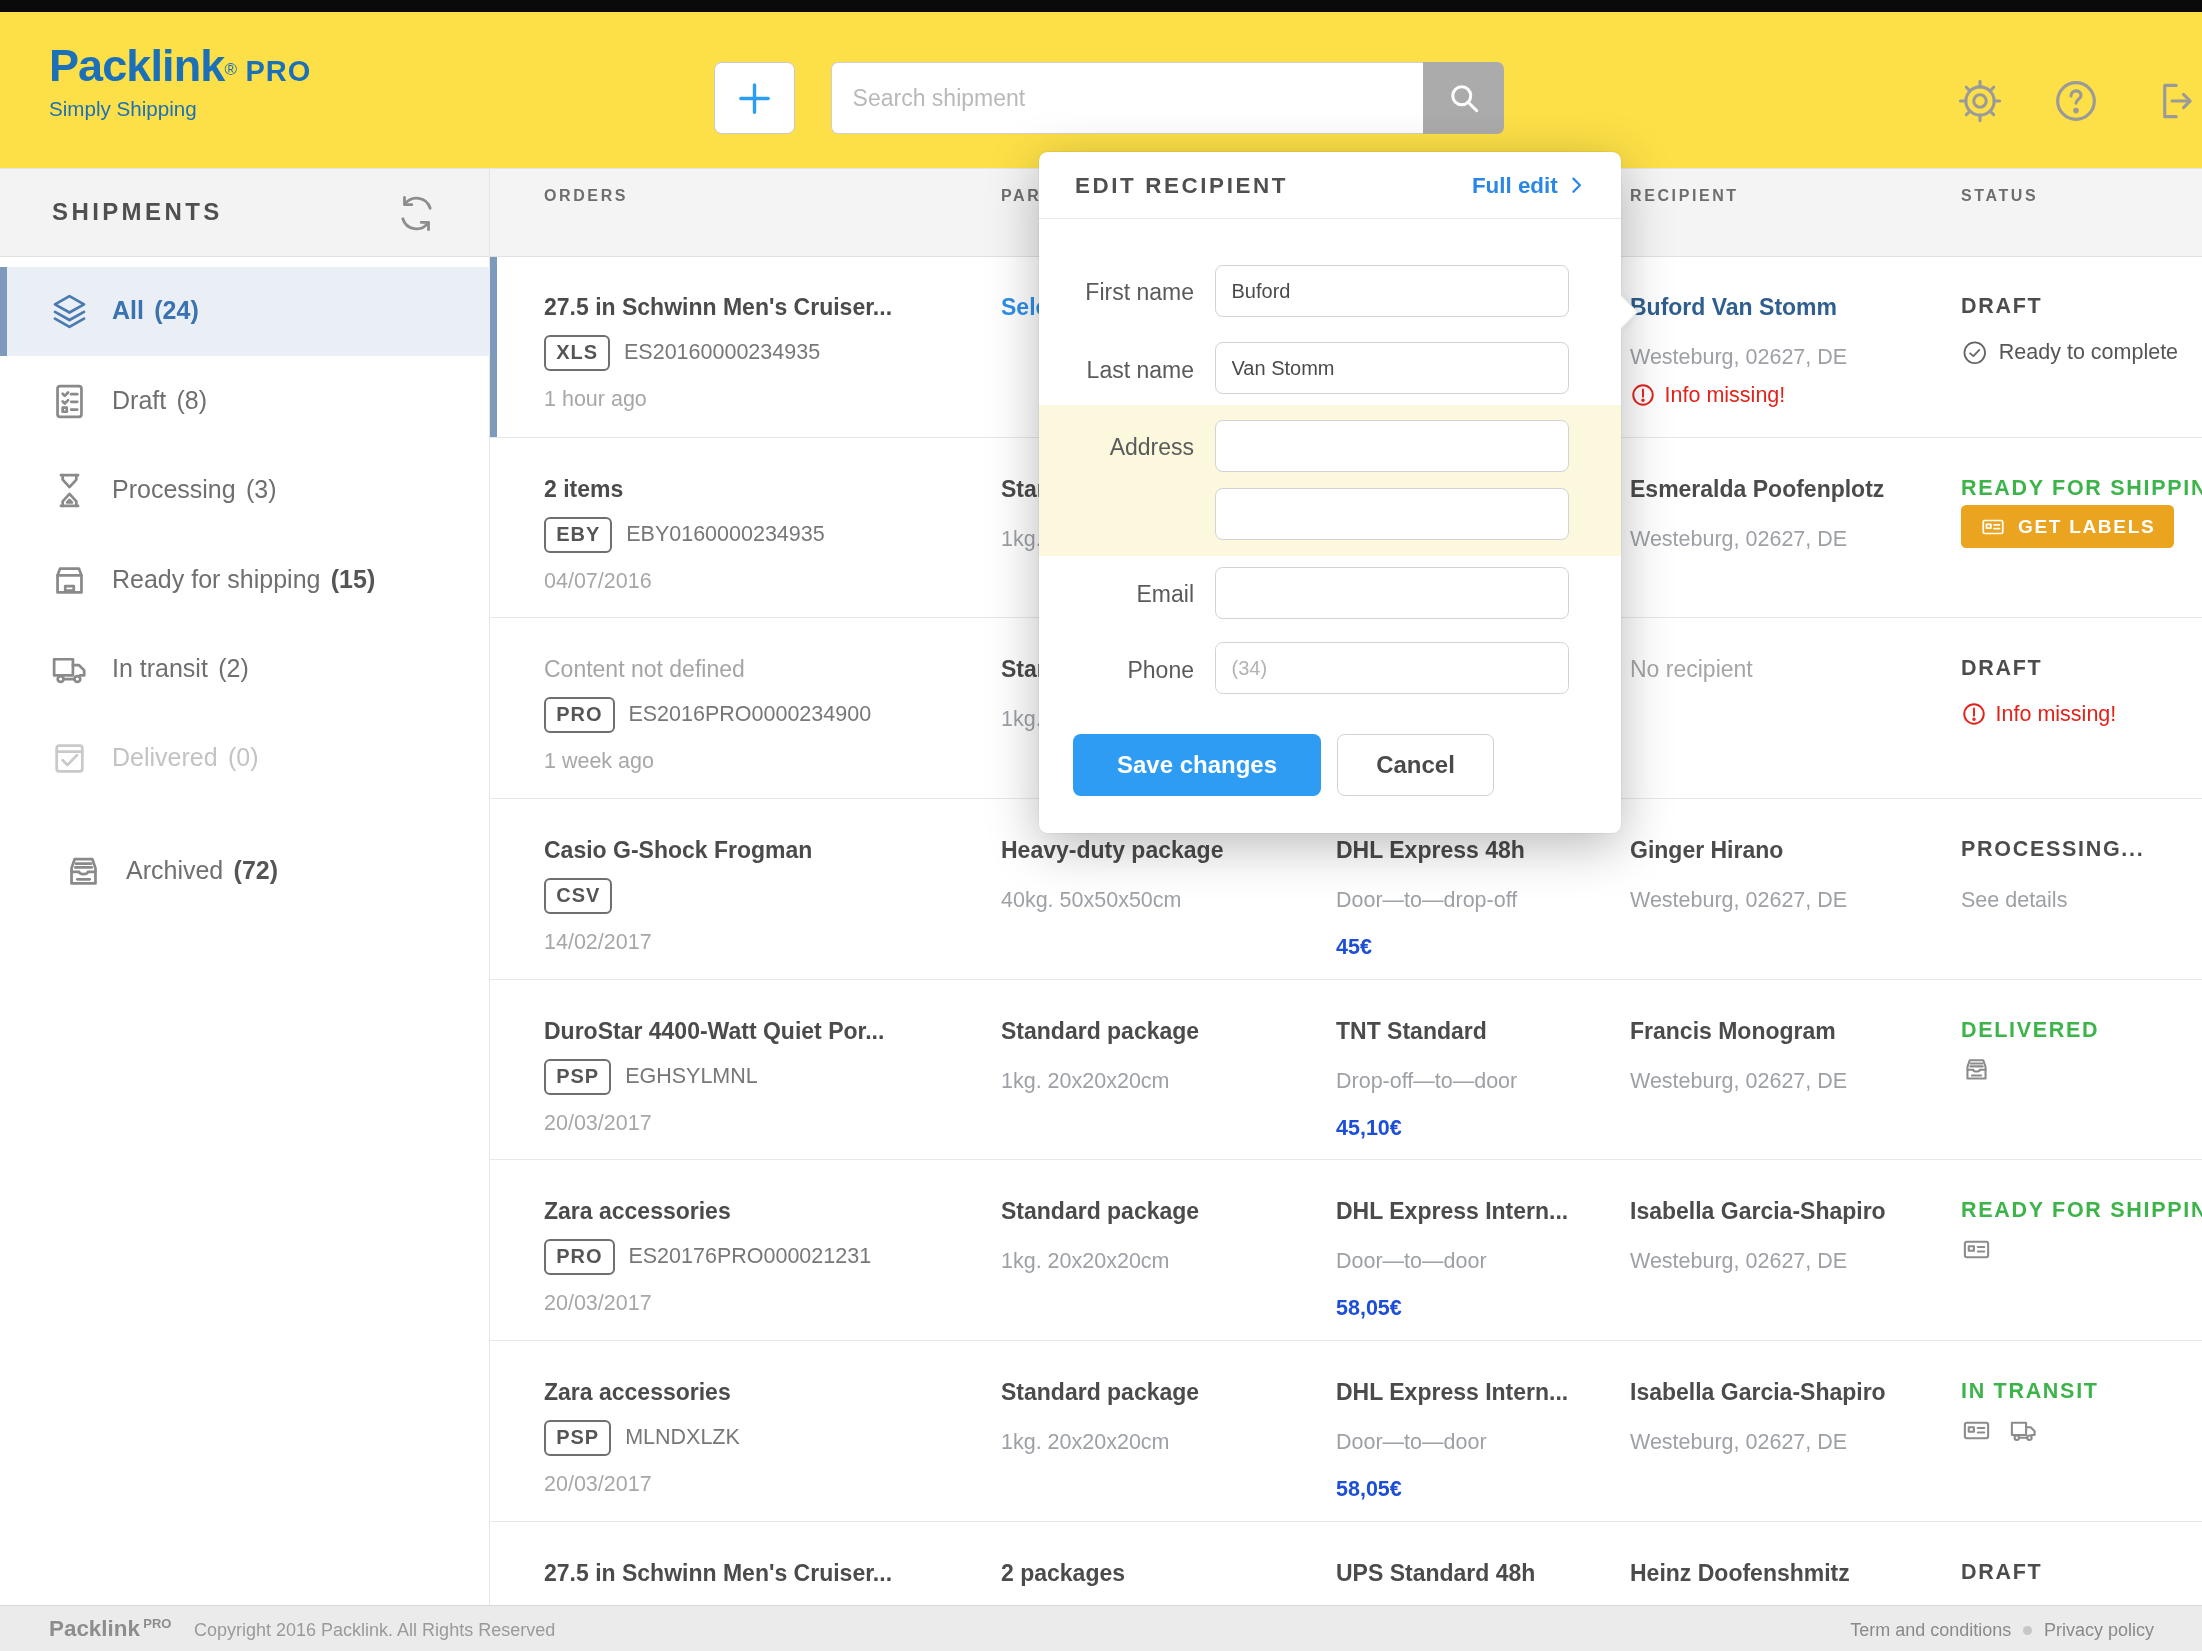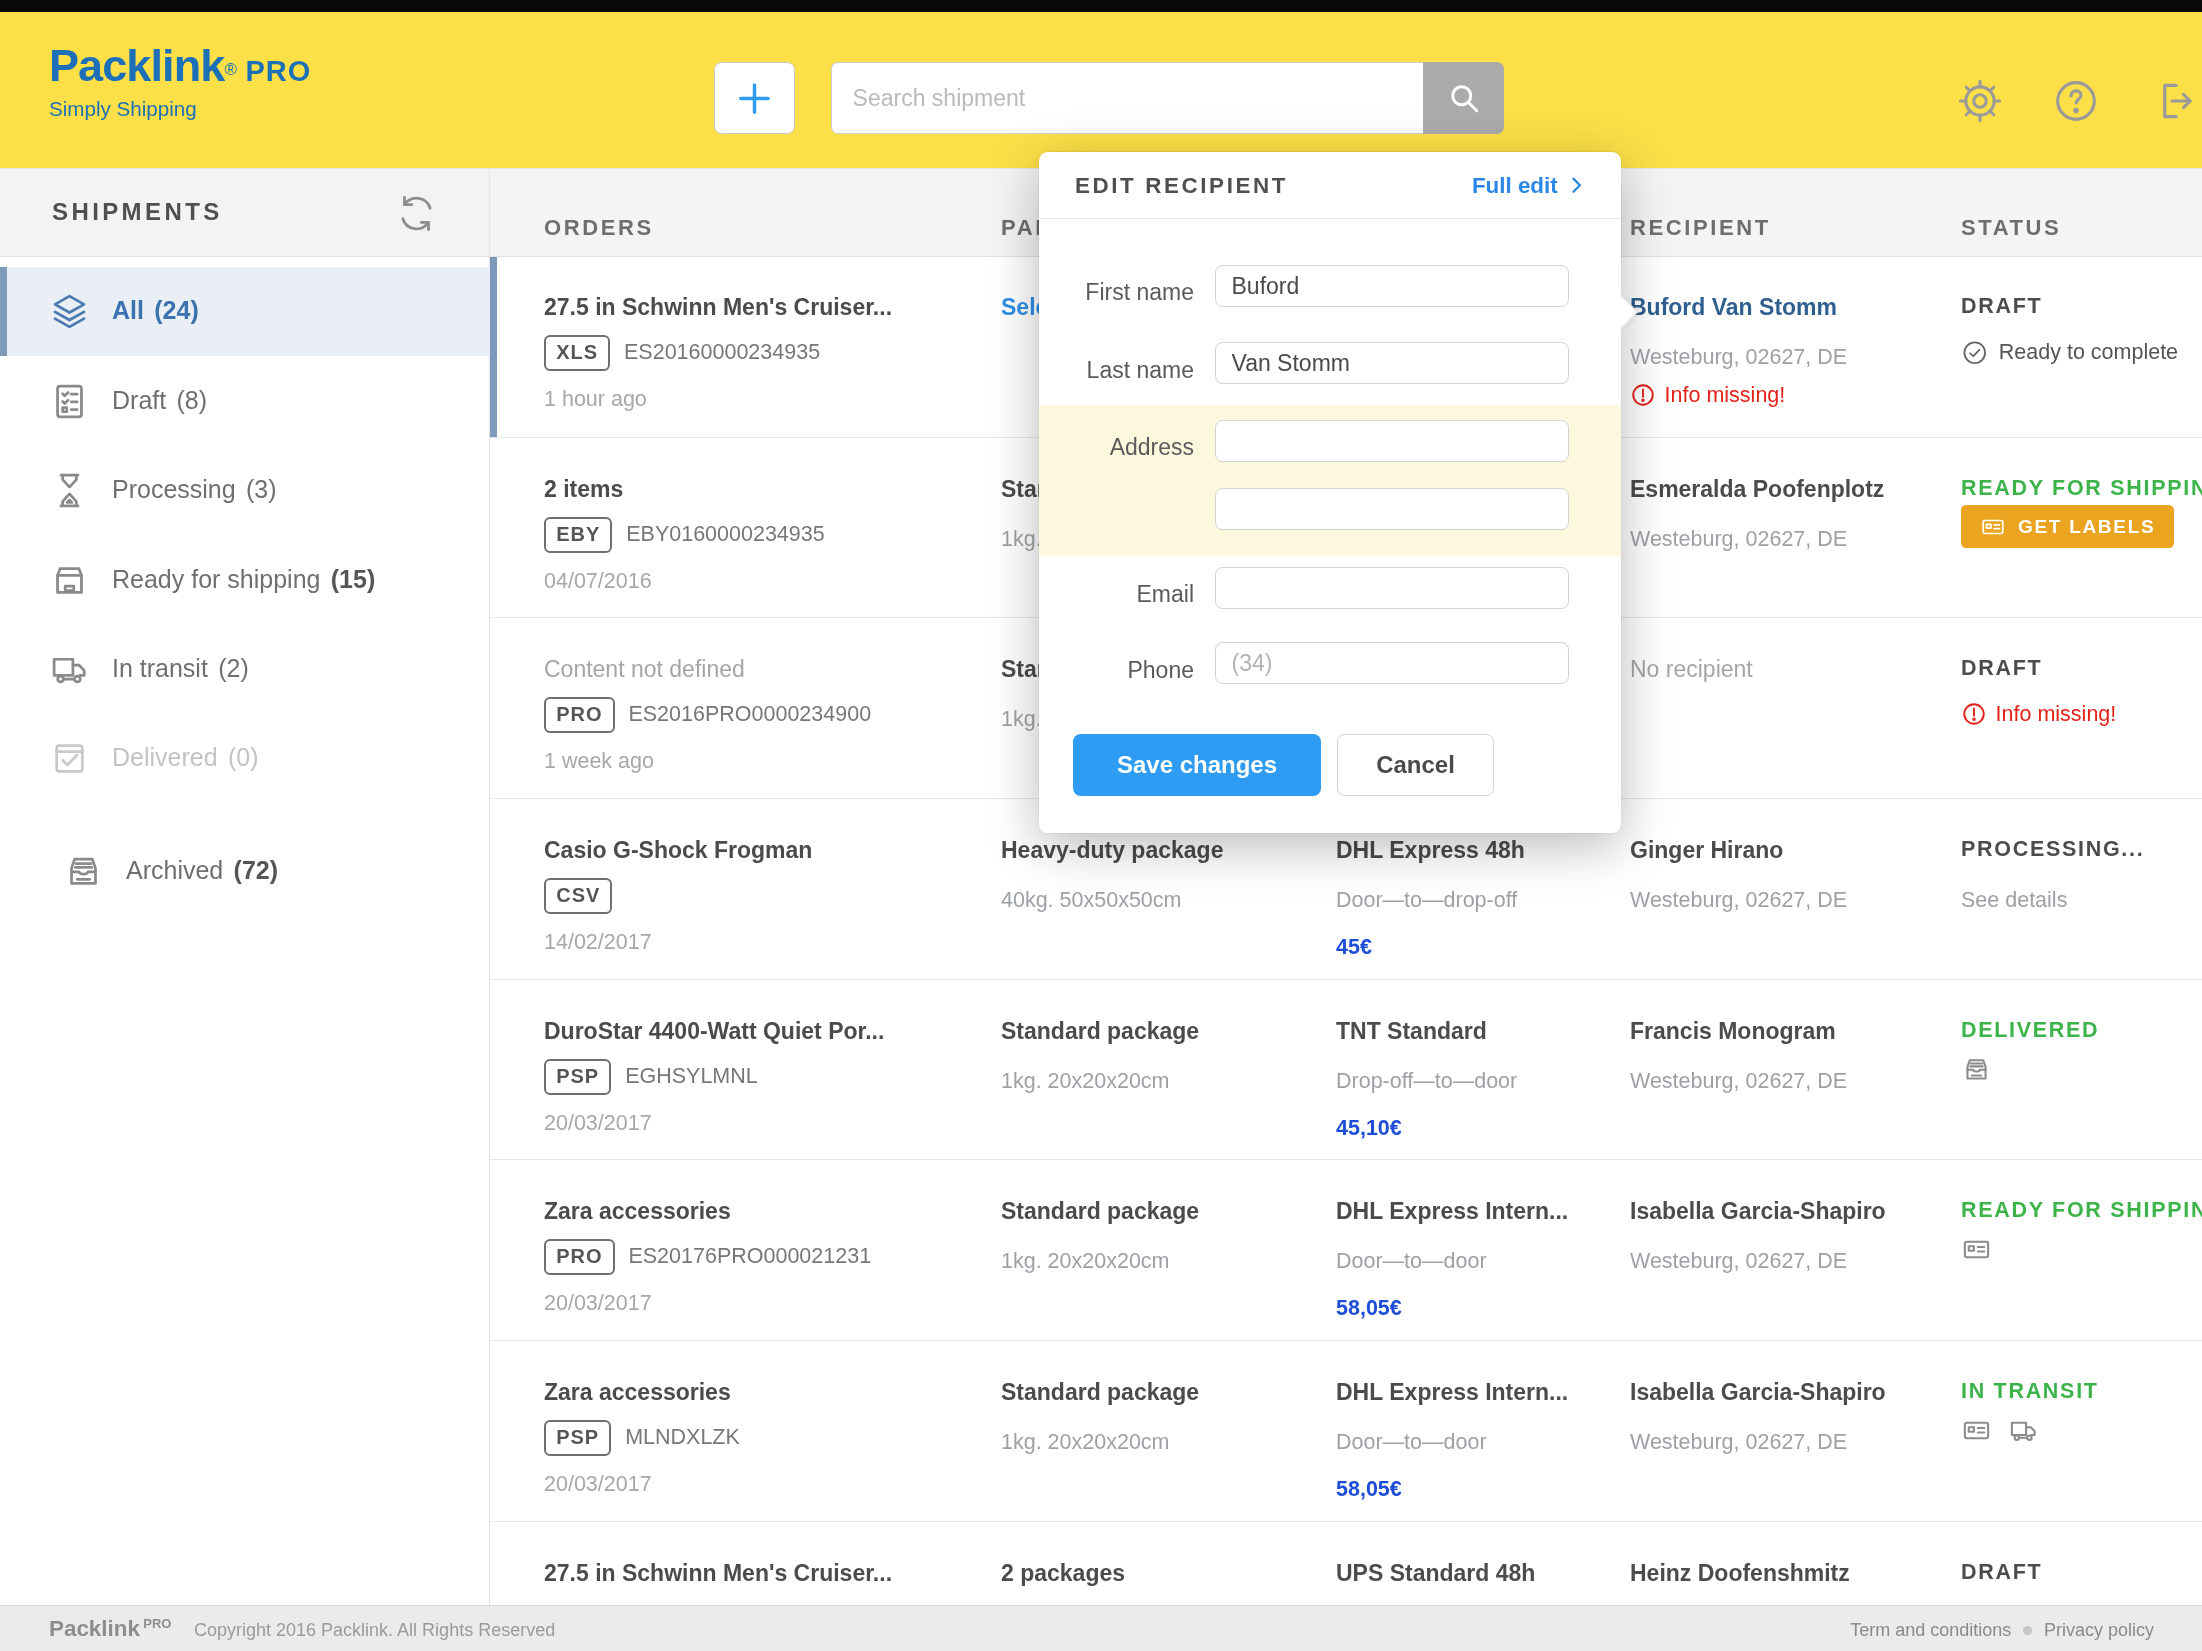--- a/index.html
+++ b/index.html
@@ -41,21 +41,21 @@
   .side-item.active{background:#e9eff5;}
   .side-item.active::before{content:"";position:absolute;left:0;top:0;bottom:0;width:6.9px;background:#7d99bb;}
   .side-item.active .lb{color:#3b72b0;font-weight:700;}
   .side-item.active .ct{color:#3b72b0;font-weight:700;}
   .side-item.active .ic{color:#4a7ab0;}
   .side-item.disabled .lb{color:#c3c3c3;}
   .side-item.disabled .ic{color:#c9c9c9;}
 
   
   .thead{position:absolute;left:490px;top:169px;width:1712px;height:88px;background:#f4f4f4;border-bottom:1.7px solid #e0e0e0;z-index:5;}
-  .thead span{position:absolute;top:46px;font-size:22px;font-weight:700;letter-spacing:2.6px;color:#6e6e6e;white-space:nowrap;}
+  .thead span{position:absolute;top:18px;font-size:16px;font-weight:700;letter-spacing:2.6px;color:#6e6e6e;white-space:nowrap;}
   .rows{position:absolute;left:490px;top:256px;width:1712px;height:1349px;overflow:hidden;background:#fff;}
   .row{position:absolute;left:0;width:1712px;height:181px;background:#fff;cursor:pointer;}
   .row.bt{border-top:1.7px solid #e8e8e8;}
   .row.selected::before{content:"";position:absolute;left:0;top:0;bottom:0;width:6.9px;background:#7d99bb;}
   .cell{position:absolute;top:0;height:181px;}
   .cell-title{position:absolute;top:38px;font-size:23px;font-weight:700;color:#4b4b4b;white-space:nowrap;}
   .cell-title.muted{color:#a5a5a5;font-weight:400;}
   .cell-title.navy{color:#2f5f8f;cursor:pointer;}
   .cell-sub{position:absolute;top:89px;font-size:21.5px;color:#9da1a6;white-space:nowrap;}
   .cell-link{position:absolute;top:38px;font-size:23px;font-weight:700;color:#2e8fe8;cursor:pointer;white-space:nowrap;}
@@ -87,21 +87,21 @@
   .f-dot{width:8.6px;height:8.6px;border-radius:50%;background:#c7c7c7;}
 
   
   .modal{position:absolute;left:1039px;top:152px;width:582px;height:681px;background:#fff;border-radius:8.6px;box-shadow:0 12px 52px rgba(0,0,0,.28),0 0 0 0.9px rgba(0,0,0,.04);z-index:50;}
   .notch{position:absolute;right:-12px;top:148px;width:24px;height:24px;background:#fff;transform:rotate(45deg);box-shadow:2.6px -2.6px 5.2px rgba(0,0,0,.05);border-top:0.9px solid #e6e6e6;border-right:0.9px solid #e6e6e6;}
   .m-head{position:absolute;left:0;top:0;width:100%;height:67px;border-bottom:1.7px solid #e9e9e9;}
   .m-title{position:absolute;left:36px;top:20.6px;font-size:22.4px;font-weight:700;letter-spacing:2.6px;color:#4f4f4f;}
   .m-fulledit{position:absolute;right:34px;top:20.6px;display:flex;align-items:center;gap:6.9px;font-size:22.4px;font-weight:700;color:#2b87e6;cursor:pointer;}
   .m-fulledit svg{width:22.4px;height:22.4px;}
   .m-row-label{position:absolute;width:155px;text-align:right;font-size:23px;color:#5a5a5a;white-space:nowrap;}
-  .m-input{position:absolute;left:176px;width:354px;height:42px;border:1.7px solid #d2d2d2;border-radius:7.7px;font-size:23px;color:#4a4a4a;padding:0 15.5px;outline:none;background:#fff;font-family:inherit;}
+  .m-input{position:absolute;left:176px;width:354px;height:52px;border:1.7px solid #d2d2d2;border-radius:7.7px;font-size:20px;color:#4a4a4a;padding:0 15.5px;outline:none;background:#fff;font-family:inherit;}
   .m-input::placeholder{color:#b3b3b3;}
   .addr-band{position:absolute;left:0;top:253px;width:100%;height:151px;background:#fbf8dd;}
   .m-btn-save{position:absolute;left:34px;top:582px;width:248px;height:62px;background:#2d9cf2;border:none;border-radius:7.7px;color:#fff;font-size:24px;font-weight:700;cursor:pointer;font-family:inherit;}
   .m-btn-cancel{position:absolute;left:298px;top:582px;width:157px;height:62px;background:#fff;border:1.7px solid #d2d2d2;border-radius:7.7px;color:#4a4a4a;font-size:24px;font-weight:600;cursor:pointer;font-family:inherit;}
   svg{display:block;}
 </style>
 </head>
 <body>
 
 <div class="app">

